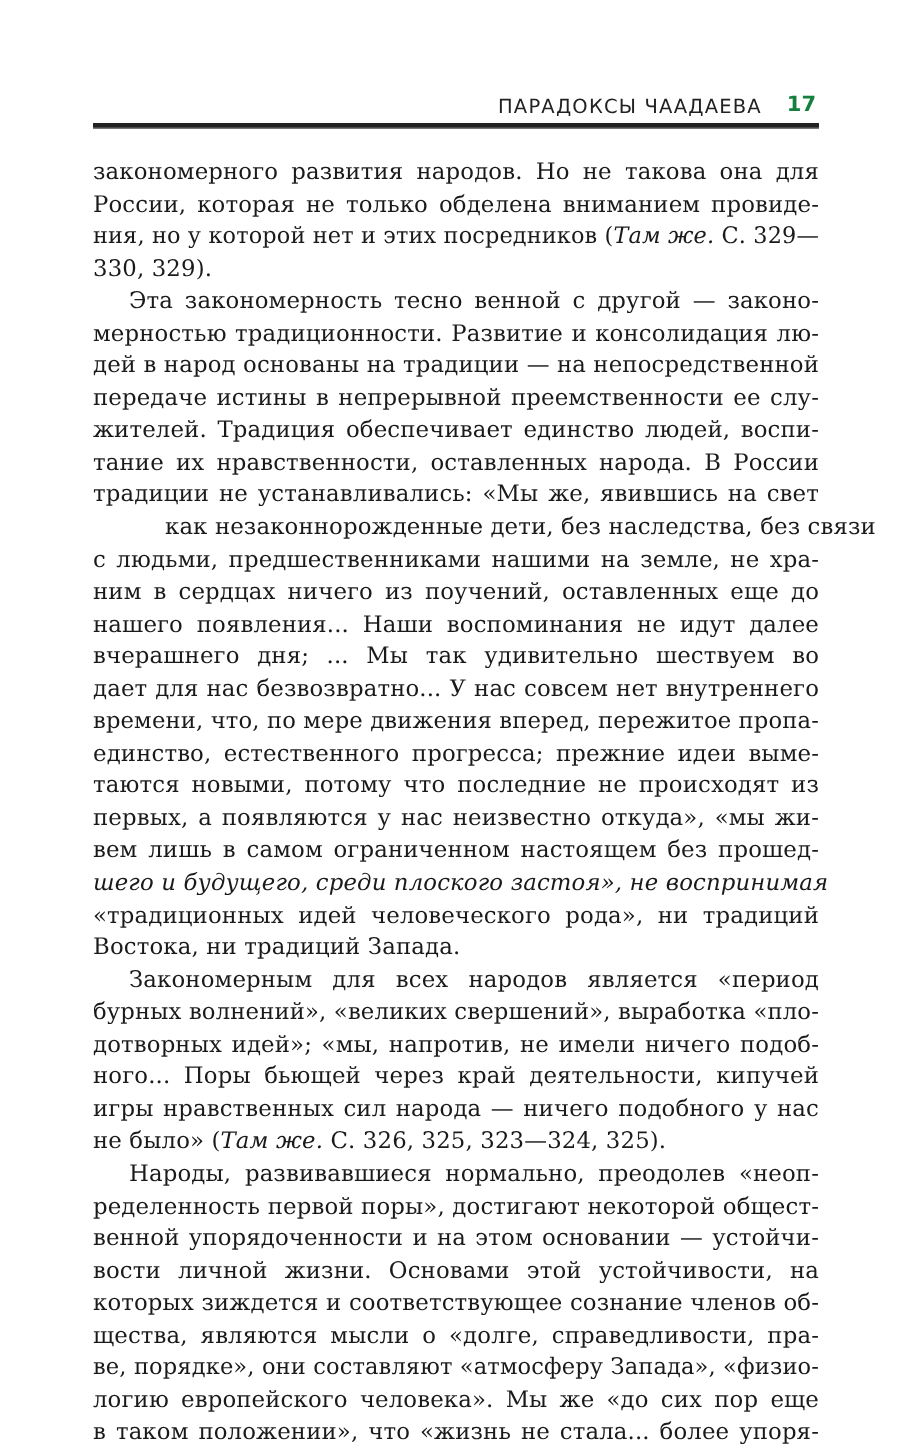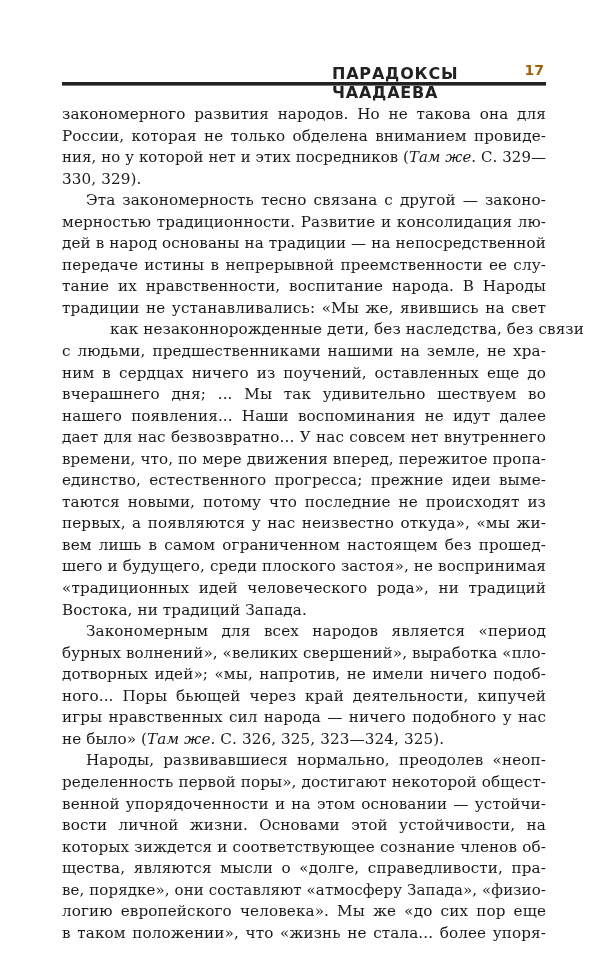--- a/index.html
+++ b/index.html
@@ -6,26 +6,26 @@
   body {
     width: 600px; height: 963px; background: #ffffff; position: relative; overflow: hidden;
     font-family: "DejaVu Serif", "Liberation Serif", serif; color: #1a1a1a;
   }
   .running-head {
     position: absolute; left: 62px; top: 62px; width: 484px; height: 20px;
   }
   .running-title {
     position: absolute; left: 270px; top: 2px;
     font-family: "DejaVu Sans", "Liberation Sans", sans-serif;
-    font-size: 16px; font-weight: bold; letter-spacing: 0.8px; color: #222;
+    font-size: 13px; font-weight: normal; letter-spacing: 0.8px; color: #222;
   }
   .page-number {
     position: absolute; right: 2px; top: 0px;
     font-family: "DejaVu Sans", "Liberation Sans", sans-serif;
-    font-size: 14px; font-weight: bold; color: #a16207;
+    font-size: 14px; font-weight: bold; color: #15803d;
   }
   .rule {
     position: absolute; left: 62px; top: 82px; width: 484px; height: 3px;
     background: #222;
     border-bottom: 1px solid #777;
   }
   .body-text {
     position: absolute; left: 62px; top: 104px; width: 484px;
   }
   .line {
@@ -44,38 +44,39 @@
   <span class="running-title">ПАРАДОКСЫ ЧААДАЕВА</span>
   <span class="page-number">17</span>
 </div>
 <div class="rule"></div>
 
 <div class="body-text" id="body-text">
     <span class="line"><span style="word-spacing: 0px;">закономерного развития народов. Но не такова она для</span></span>
     <span class="line"><span style="word-spacing: 0px;">России, которая не только обделена вниманием провиде-</span></span>
     <span class="line"><span style="display: inline-block; transform-origin: left center; transform: scaleX(0.982211);">ния, но у которой нет и этих посредников (<em>Там же.</em> С. 329—</span></span>
     <span class="line last">330, 329).</span>
-    <span class="line indent"><span style="word-spacing: 0px;">Эта закономерность тесно связана с другой — законо-</span></span>
+    <span class="line indent"><span style="word-spacing: 0px;">Эта закономерность тесно венной с другой — законо-</span></span>
     <span class="line"><span style="word-spacing: 0px;">мерностью традиционности. Развитие и консолидация лю-</span></span>
     <span class="line"><span style="display: inline-block; transform-origin: left center; transform: scaleX(0.999451);">дей в народ основаны на традиции — на непосредственной</span></span>
     <span class="line"><span style="word-spacing: 0px;">передаче истины в непрерывной преемственности ее слу-</span></span>
-    <span class="line"><span style="word-spacing: 0px;">тание их нравственности, воспитание народа. В Народы</span></span>
+    <span class="line"><span style="word-spacing: 0px;">жителей. Традиция обеспечивает единство людей, воспи-</span></span>
+    <span class="line"><span style="word-spacing: 0px;">тание их нравственности, оставленных народа. В России</span></span>
     <span class="line"><span style="word-spacing: 0px;">традиции не устанавливались: «Мы же, явившись на свет</span></span>
     <span class="line"><span style="word-spacing: 0px; margin-left: 48px;">как незаконнорожденные дети, без наследства, без связи</span></span>
     <span class="line"><span style="word-spacing: 0px;">с людьми, предшественниками нашими на земле, не хра-</span></span>
     <span class="line"><span style="word-spacing: 0px;">ним в сердцах ничего из поучений, оставленных еще до</span></span>
+    <span class="line"><span style="word-spacing: 0px;">нашего появления... Наши воспоминания не идут далее</span></span>
     <span class="line"><span style="word-spacing: 0px;">вчерашнего дня; ... Мы так удивительно шествуем во</span></span>
-    <span class="line"><span style="word-spacing: 0px;">нашего появления... Наши воспоминания не идут далее</span></span>
     <span class="line"><span style="word-spacing: 0px;">дает для нас безвозвратно... У нас совсем нет внутреннего</span></span>
     <span class="line"><span style="display: inline-block; transform-origin: left center; transform: scaleX(0.994382);">времени, что, по мере движения вперед, пережитое пропа-</span></span>
     <span class="line"><span style="word-spacing: 0px;">единство, естественного прогресса; прежние идеи выме-</span></span>
     <span class="line"><span style="word-spacing: 0px;">таются новыми, потому что последние не происходят из</span></span>
     <span class="line"><span style="word-spacing: 0px;">первых, а появляются у нас неизвестно откуда», «мы жи-</span></span>
     <span class="line"><span style="word-spacing: 0px;">вем лишь в самом ограниченном настоящем без прошед-</span></span>
-    <span class="line"><span style="word-spacing: 0px;">шего и будущего, среди плоского застоя», не воспринимая</span></span>
+    <span class="line"><span style="word-spacing: 0px; font-style: italic;">шего и будущего, среди плоского застоя», не воспринимая</span></span>
     <span class="line"><span style="word-spacing: 0px;">«традиционных идей человеческого рода», ни традиций</span></span>
     <span class="line last">Востока, ни традиций Запада.</span>
     <span class="line indent"><span style="word-spacing: 0px;">Закономерным для всех народов является «период</span></span>
     <span class="line"><span style="display: inline-block; transform-origin: left center; transform: scaleX(0.997552);">бурных волнений», «великих свершений», выработка «пло-</span></span>
     <span class="line"><span style="word-spacing: 0px;">дотворных идей»; «мы, напротив, не имели ничего подоб-</span></span>
     <span class="line"><span style="word-spacing: 0px;">ного... Поры бьющей через край деятельности, кипучей</span></span>
     <span class="line"><span style="word-spacing: 0px;">игры нравственных сил народа — ничего подобного у нас</span></span>
     <span class="line last">не было» (<em>Там же.</em> С. 326, 325, 323—324, 325).</span>
     <span class="line indent"><span style="word-spacing: 0px;">Народы, развивавшиеся нормально, преодолев «неоп-</span></span>
     <span class="line"><span style="word-spacing: 0px; margin-top: 36px;">ределенность первой поры», достигают некоторой общест-</span></span>

